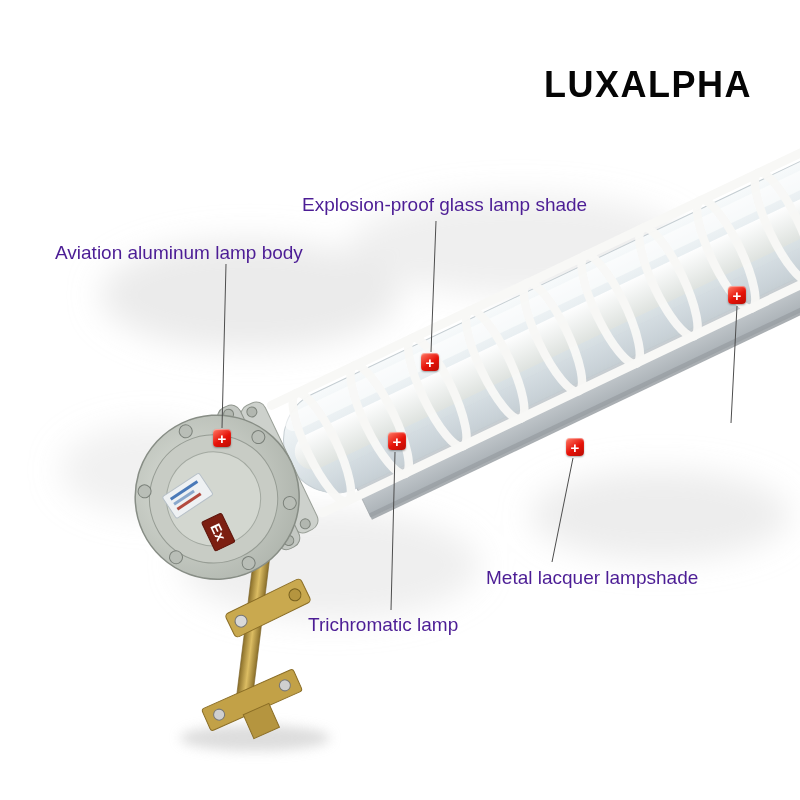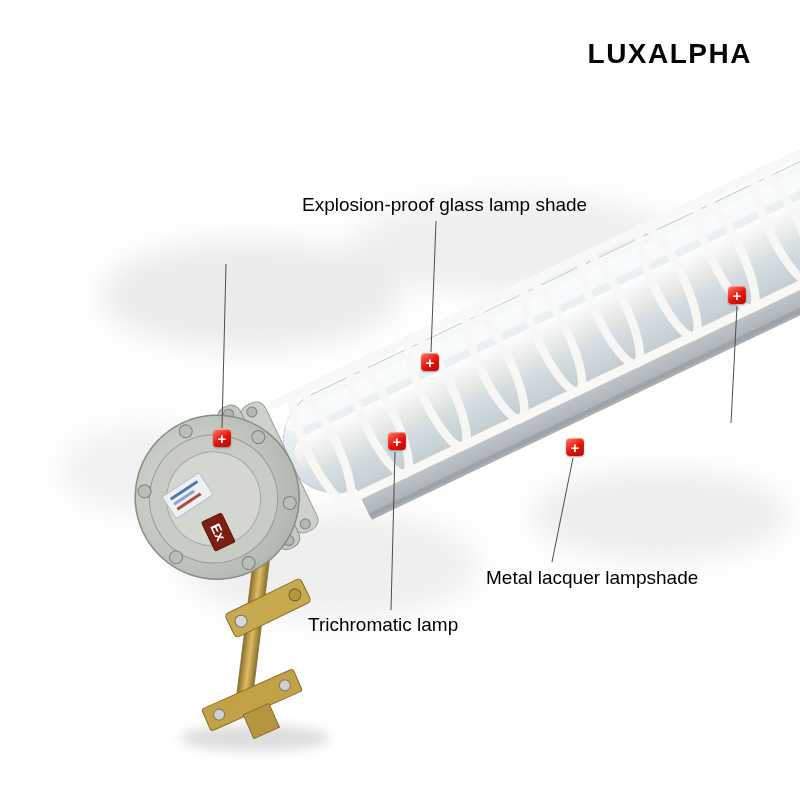--- a/index.html
+++ b/index.html
@@ -2,26 +2,26 @@
 <html><head>
 <meta charset="utf-8">
 <style>
   html,body{margin:0;padding:0;background:#ffffff;}
   .stage{
     position:relative;width:800px;height:800px;background:#ffffff;
     overflow:hidden;font-family:"Liberation Sans",sans-serif;
   }
   .lamp-svg{position:absolute;left:0;top:0;width:800px;height:800px;}
   .brand{
-    position:absolute;top:38px;right:48px;
-    font-size:28px;font-weight:800;letter-spacing:1.5px;color:#050505;
+    position:absolute;top:64px;right:48px;
+    font-size:36px;font-weight:800;letter-spacing:1.5px;color:#050505;
   }
   .label{
     position:absolute;white-space:nowrap;
-    font-size:19px;color:#000000;
+    font-size:19px;color:#4c1d95;
   }
   .marker{
     position:absolute;width:18px;height:18px;border-radius:4px;
     background:linear-gradient(145deg,#ff7a66 0%,#e61208 55%,#b80c04 100%);
     color:#fff;display:flex;align-items:center;justify-content:center;
     font-size:15px;font-weight:bold;line-height:1;
     box-shadow:0 1px 2px rgba(0,0,0,.35), inset 0 1px 1px rgba(255,255,255,.45);
   }
 </style>
 </head>
@@ -160,20 +160,21 @@
       <line x1="226" y1="264" x2="222" y2="428"></line>
       <line x1="737" y1="306" x2="731" y2="423"></line>
       <line x1="573" y1="458" x2="552" y2="562"></line>
       <line x1="395" y1="452" x2="391" y2="610"></line>
     </g>
   </svg>
 
   <div class="brand">LUXALPHA</div>
 
   <div class="label" style="left:302px;top:194px;">Explosion-proof glass lamp shade</div>
+  <div class="label" style="left:55px;top:242px;">Aviation aluminum lamp body</div>
   <div class="label" style="left:308px;top:614px;">Trichromatic lamp</div>
   <div class="label" style="left:486px;top:567px;">Metal lacquer lampshade</div>
 
   <div class="marker" style="left:421px;top:353px;">
     <span>+</span>
   </div>
   <div class="marker" style="left:213px;top:429px;">
     <span>+</span>
   </div>
   <div class="marker" style="left:728px;top:286px;">

